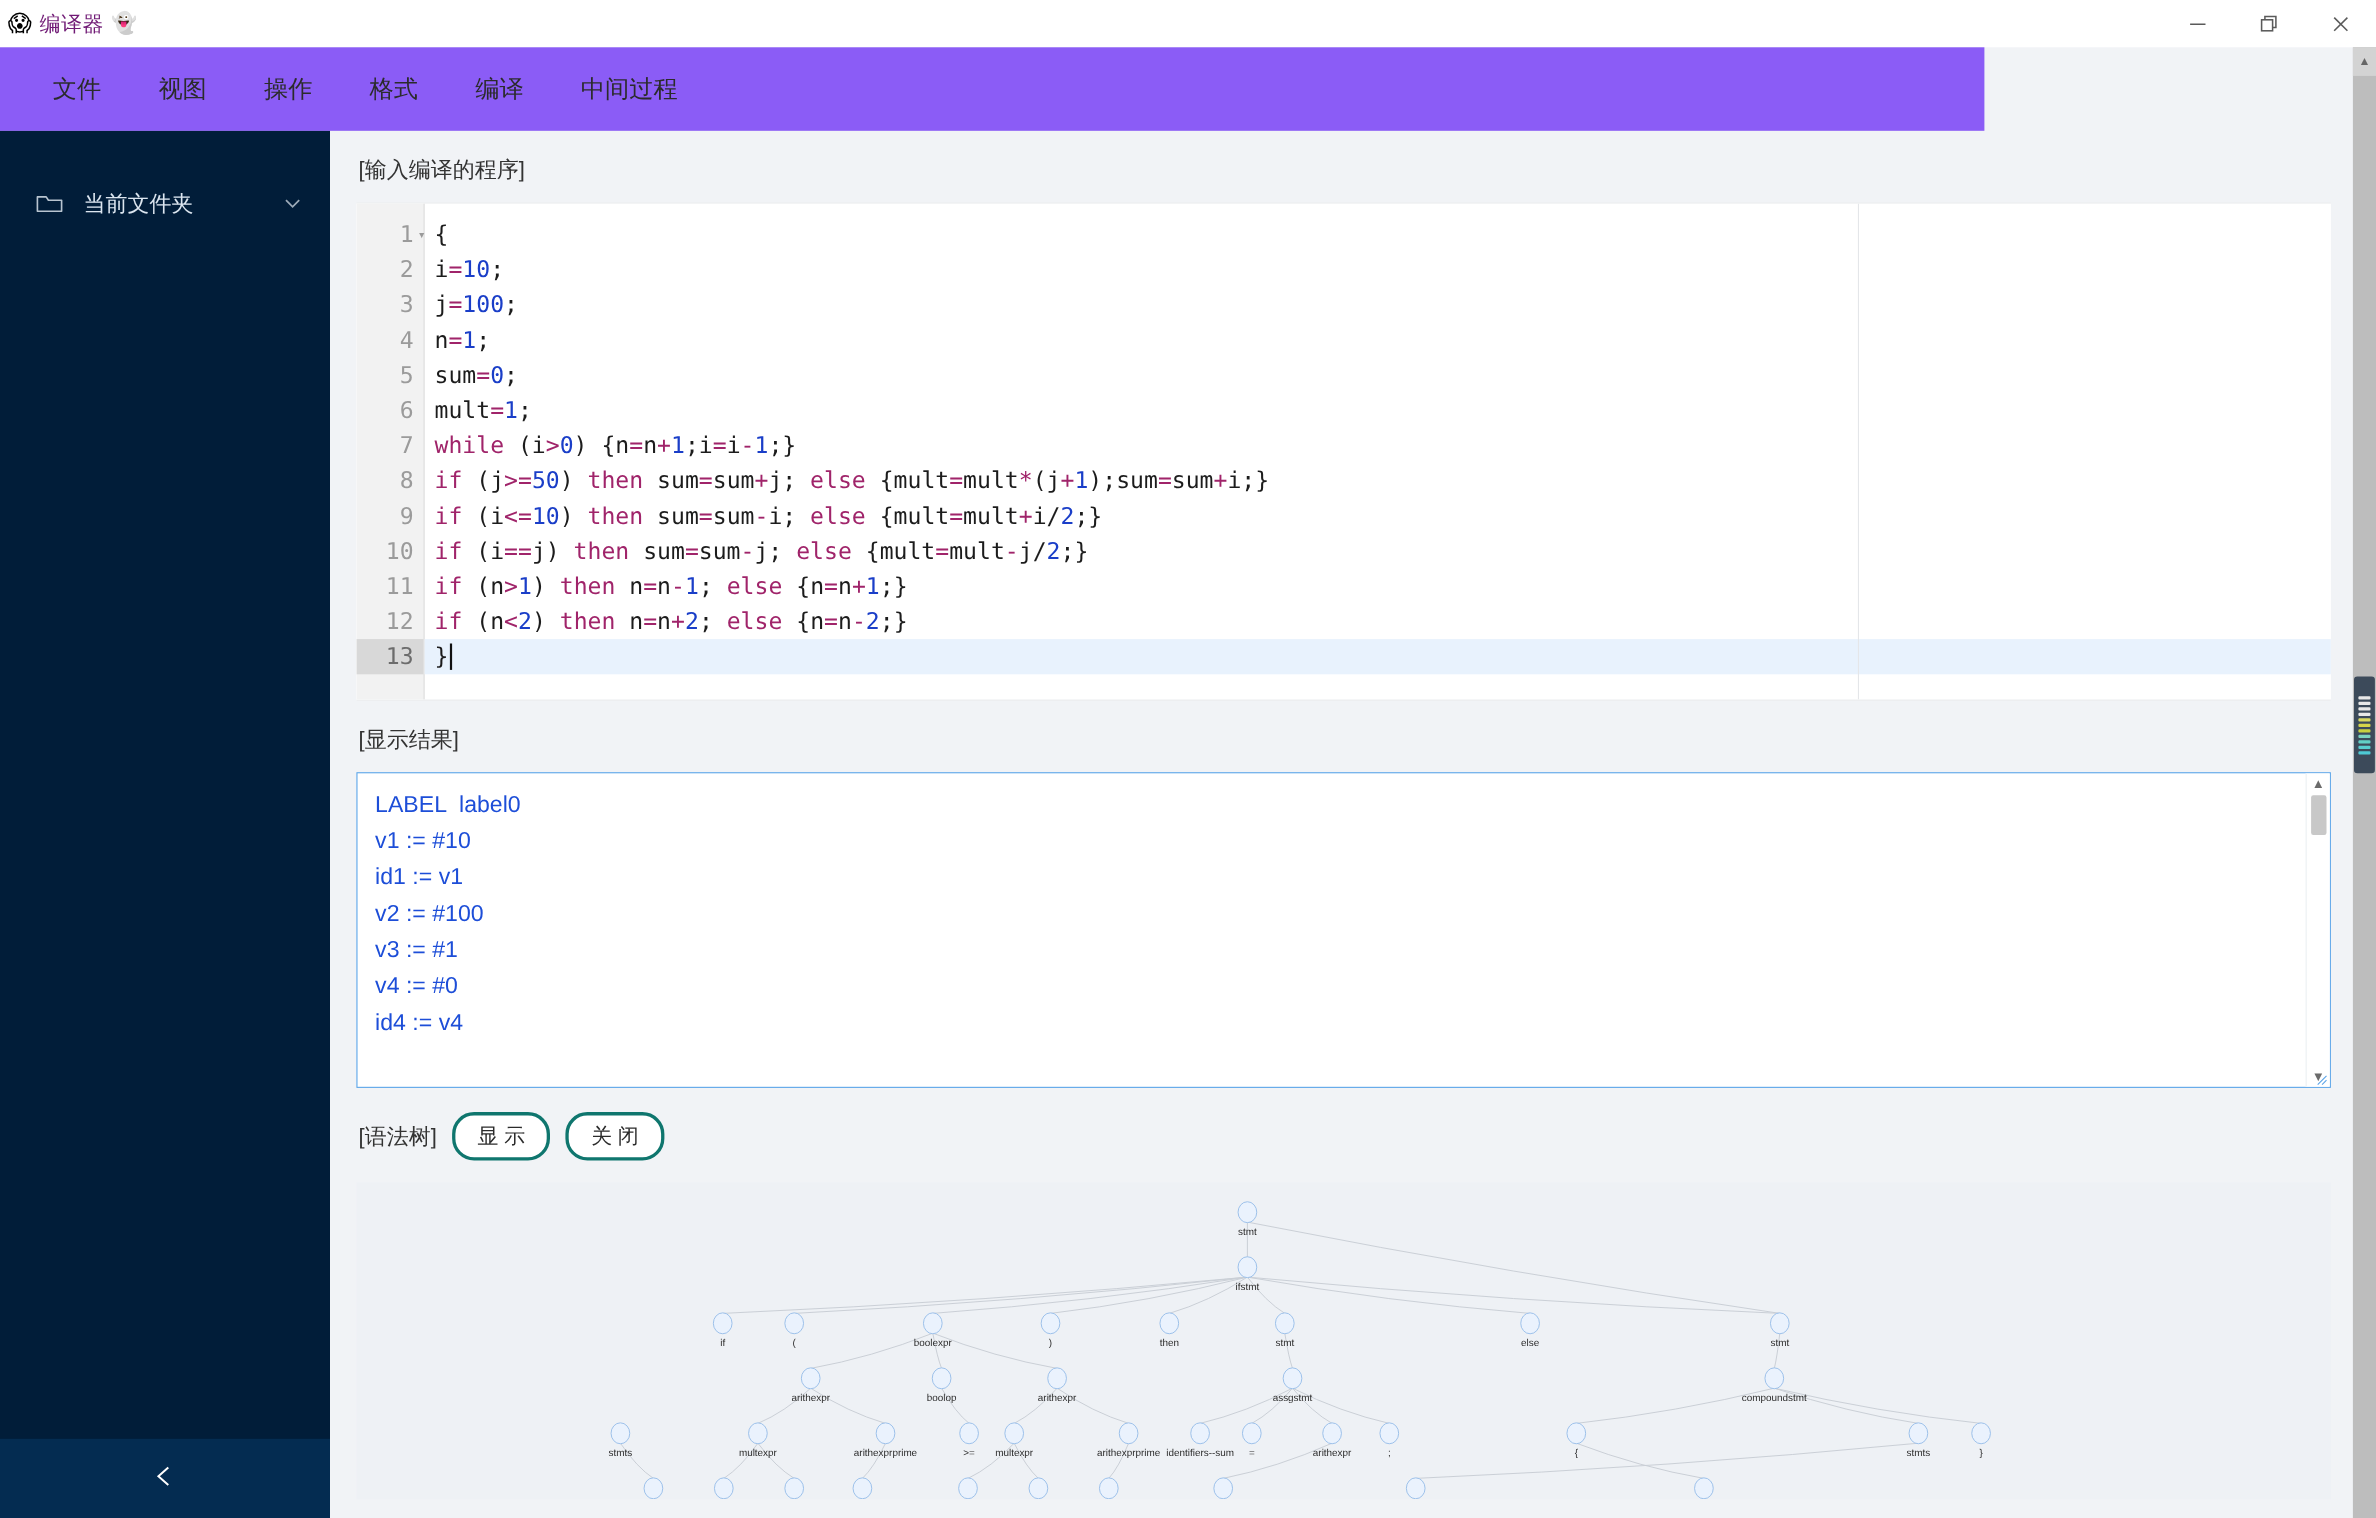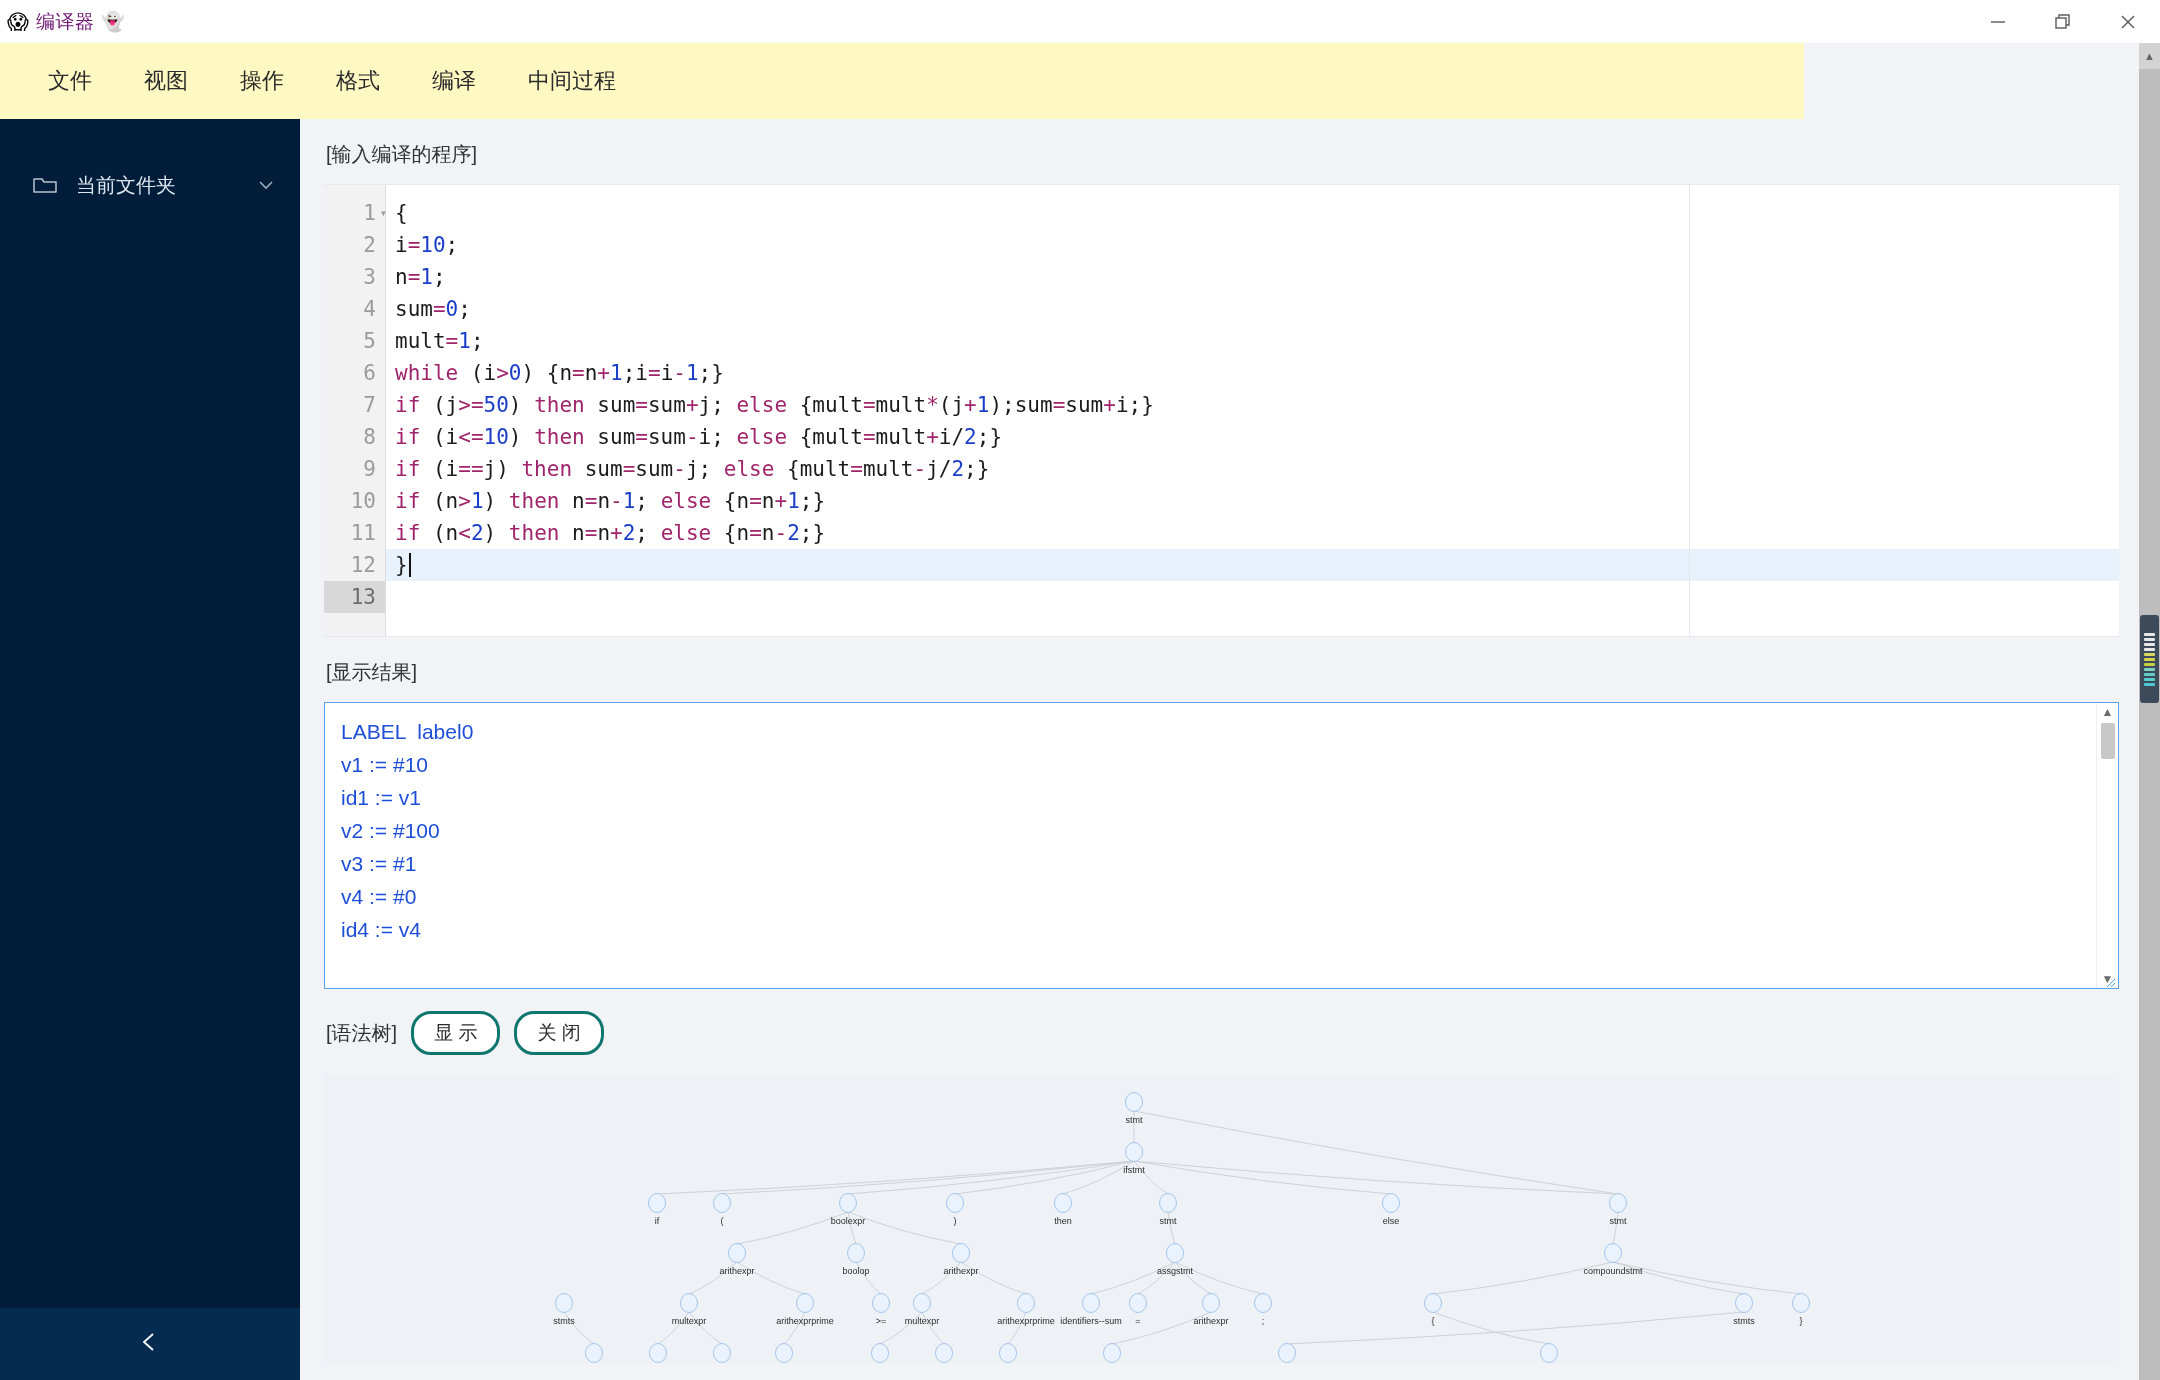--- a/index.html
+++ b/index.html
@@ -23,21 +23,21 @@
   .win-controls { position: absolute; right: 0; top: 0; height: 43px; display: flex; }
   .win-btn {
     width: 65px; height: 43px; display: flex; align-items: center; justify-content: center;
     cursor: default;
   }
   .win-btn svg { display: block; }
 
   
   .menubar {
     position: absolute; top: 43px; left: 0; width: 1804px; height: 76px;
-    background: #fef9c3; display: flex; align-items: center; padding-left: 22px;
+    background: #8b5cf6; display: flex; align-items: center; padding-left: 22px;
   }
   .menu-item {
     font-size: 22px; color: #2b2b2b; padding: 8px 26px; cursor: default;
     font-family: "Liberation Sans", "DejaVu Sans", sans-serif;
   }
 
   
   .sidebar {
     position: absolute; top: 119px; left: 0; width: 300px; height: 1261px;
     background: #011d39;
@@ -247,20 +247,21 @@
             <div class="ln">9</div>
             <div class="ln">10</div>
             <div class="ln">11</div>
             <div class="ln">12</div>
             <div class="ln active">13</div>
           </div>
         <div class="code" id="codearea">
           <div class="ruler"></div>
         <div class="cline"><span>{</span></div>
             <div class="cline"><span>i</span><span class="o">=</span><span class="n">10</span><span>;</span></div>
+            <div class="cline"><span>j</span><span class="o">=</span><span class="n">100</span><span>;</span></div>
             <div class="cline"><span>n</span><span class="o">=</span><span class="n">1</span><span>;</span></div>
             <div class="cline"><span>sum</span><span class="o">=</span><span class="n">0</span><span>;</span></div>
             <div class="cline"><span>mult</span><span class="o">=</span><span class="n">1</span><span>;</span></div>
             <div class="cline"><span class="k">while</span><span> (i</span><span class="o">&gt;</span><span class="n">0</span><span>) {n</span><span class="o">=</span><span>n</span><span class="o">+</span><span class="n">1</span><span>;i</span><span class="o">=</span><span>i</span><span class="o">-</span><span class="n">1</span><span>;}</span></div>
             <div class="cline"><span class="k">if</span><span> (j</span><span class="o">&gt;=</span><span class="n">50</span><span>) </span><span class="k">then</span><span> sum</span><span class="o">=</span><span>sum</span><span class="o">+</span><span>j; </span><span class="k">else</span><span> {mult</span><span class="o">=</span><span>mult</span><span class="o">*</span><span>(j</span><span class="o">+</span><span class="n">1</span><span>);sum</span><span class="o">=</span><span>sum</span><span class="o">+</span><span>i;}</span></div>
             <div class="cline"><span class="k">if</span><span> (i</span><span class="o">&lt;=</span><span class="n">10</span><span>) </span><span class="k">then</span><span> sum</span><span class="o">=</span><span>sum</span><span class="o">-</span><span>i; </span><span class="k">else</span><span> {mult</span><span class="o">=</span><span>mult</span><span class="o">+</span><span>i/</span><span class="n">2</span><span>;}</span></div>
             <div class="cline"><span class="k">if</span><span> (i</span><span class="o">==</span><span>j) </span><span class="k">then</span><span> sum</span><span class="o">=</span><span>sum</span><span class="o">-</span><span>j; </span><span class="k">else</span><span> {mult</span><span class="o">=</span><span>mult</span><span class="o">-</span><span>j/</span><span class="n">2</span><span>;}</span></div>
             <div class="cline"><span class="k">if</span><span> (n</span><span class="o">&gt;</span><span class="n">1</span><span>) </span><span class="k">then</span><span> n</span><span class="o">=</span><span>n</span><span class="o">-</span><span class="n">1</span><span>; </span><span class="k">else</span><span> {n</span><span class="o">=</span><span>n</span><span class="o">+</span><span class="n">1</span><span>;}</span></div>
             <div class="cline"><span class="k">if</span><span> (n</span><span class="o">&lt;</span><span class="n">2</span><span>) </span><span class="k">then</span><span> n</span><span class="o">=</span><span>n</span><span class="o">+</span><span class="n">2</span><span>; </span><span class="k">else</span><span> {n</span><span class="o">=</span><span>n</span><span class="o">-</span><span class="n">2</span><span>;}</span></div>
             <div class="cline active"><span>}</span><span class="caret"></span></div>

